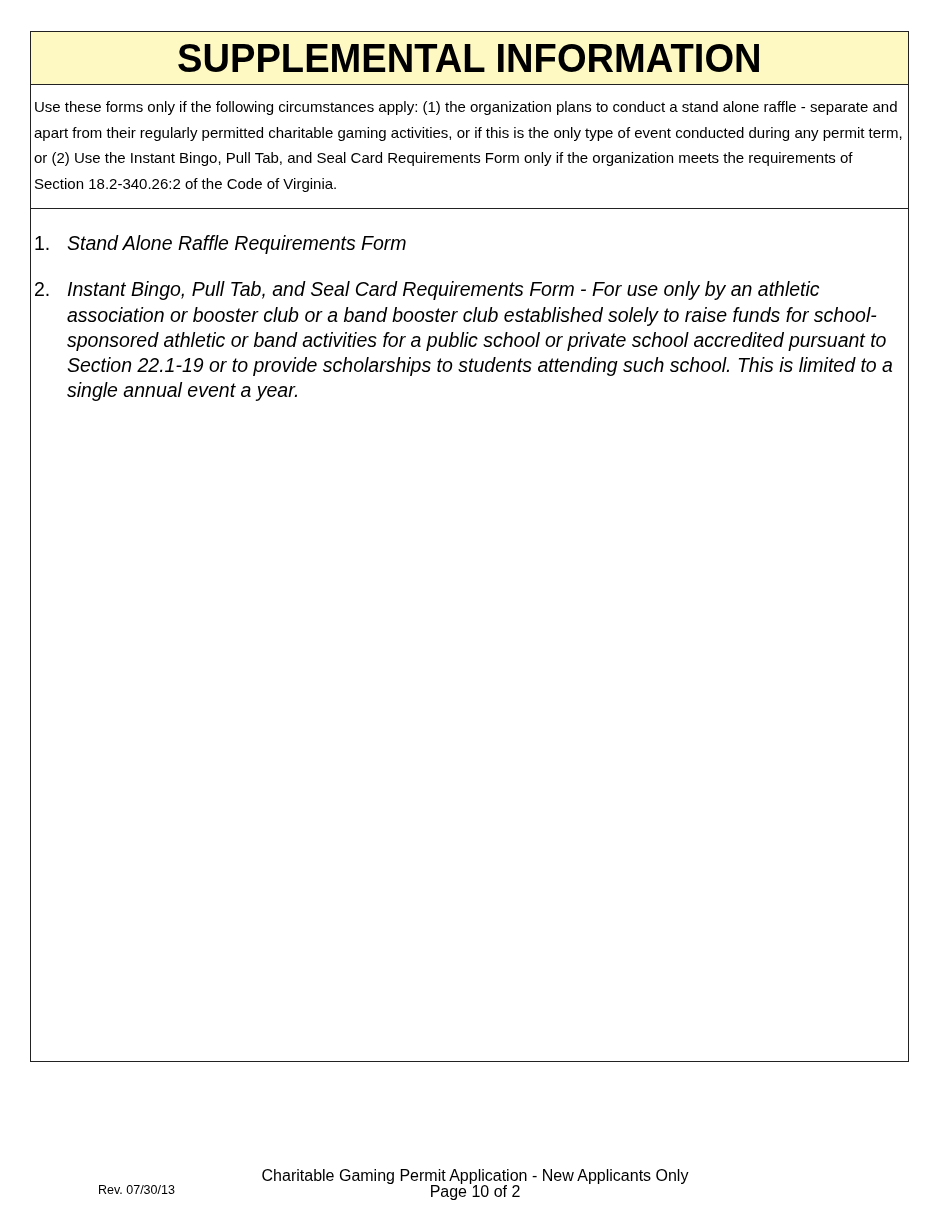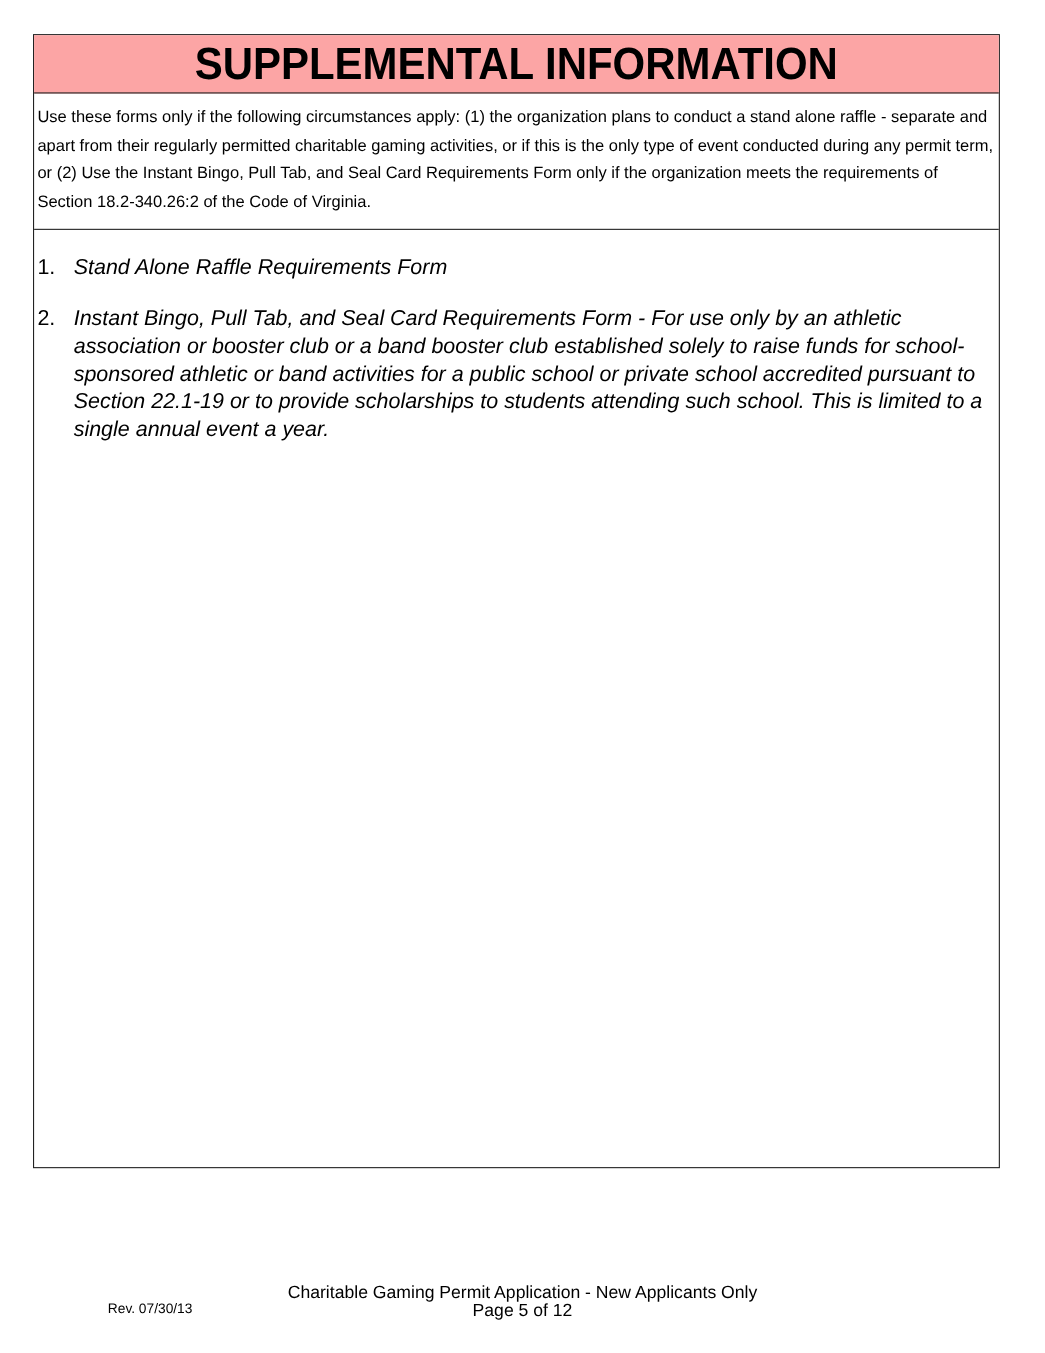--- a/index.html
+++ b/index.html
@@ -2,21 +2,21 @@
 <html><head>
   <meta charset="utf-8">
   <style>
     html, body { margin: 0; padding: 0; background: #ffffff; }
     body { width: 950px; height: 1230px; position: relative; font-family: "Liberation Sans", sans-serif; color: #000; }
     .frame {
       position: absolute; left: 30px; top: 31px; width: 877px; height: 1029px;
       border: 1.5px solid #222; box-sizing: content-box;
     }
     .header {
-      height: 52px; background: #fca5a5; border-bottom: 1.5px solid #222;
+      height: 52px; background: #fef9c3; border-bottom: 1.5px solid #222;
       display: flex; align-items: center; justify-content: center;
     }
     .header h1 {
       margin: 0; font-size: 41px; font-weight: bold; letter-spacing: 0px;
       transform: scaleX(0.93); line-height: 52px;
     }
     .intro {
       padding: 9px 3px 12px 3px; font-size: 15px; line-height: 25.5px;
       border-bottom: 1.5px solid #222;
     }
@@ -43,14 +43,14 @@
     <div class="item">
       <span class="num">2.</span>
       <span class="txt">Instant Bingo, Pull Tab, and Seal Card Requirements Form - For use only by an athletic association or booster club or a band booster club established solely to raise funds for school-sponsored athletic or band activities for a public school or private school accredited pursuant to Section 22.1-19 or to provide scholarships to students attending such school. This is limited to a single annual event a year.</span>
     </div>
   </div>
 </div>
 
 <div class="footer-rev">Rev. 07/30/13</div>
 <div class="footer-center">
   <div>Charitable Gaming Permit Application - New Applicants Only</div>
-  <div>Page 5 of 12</div>
+  <div>Page 10 of 2</div>
 </div>
 
 </body></html>

